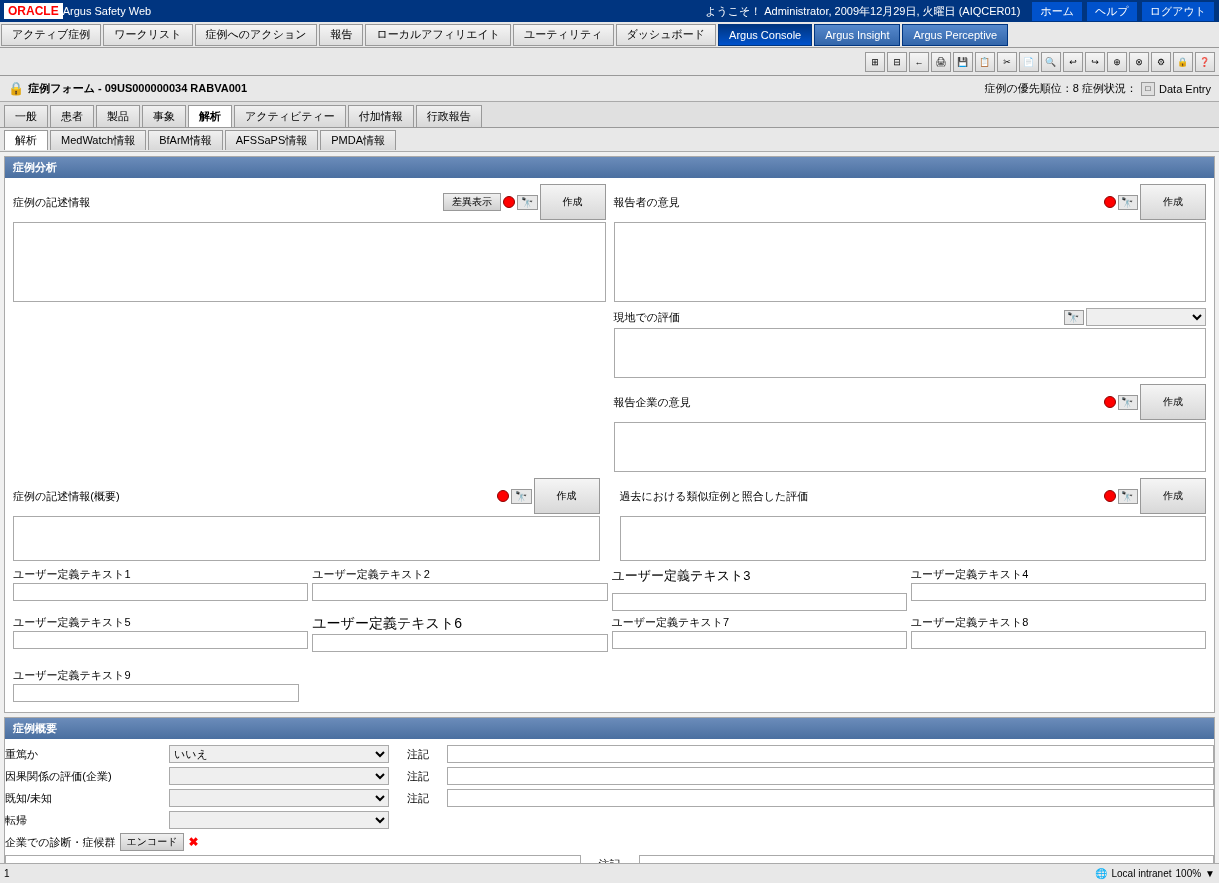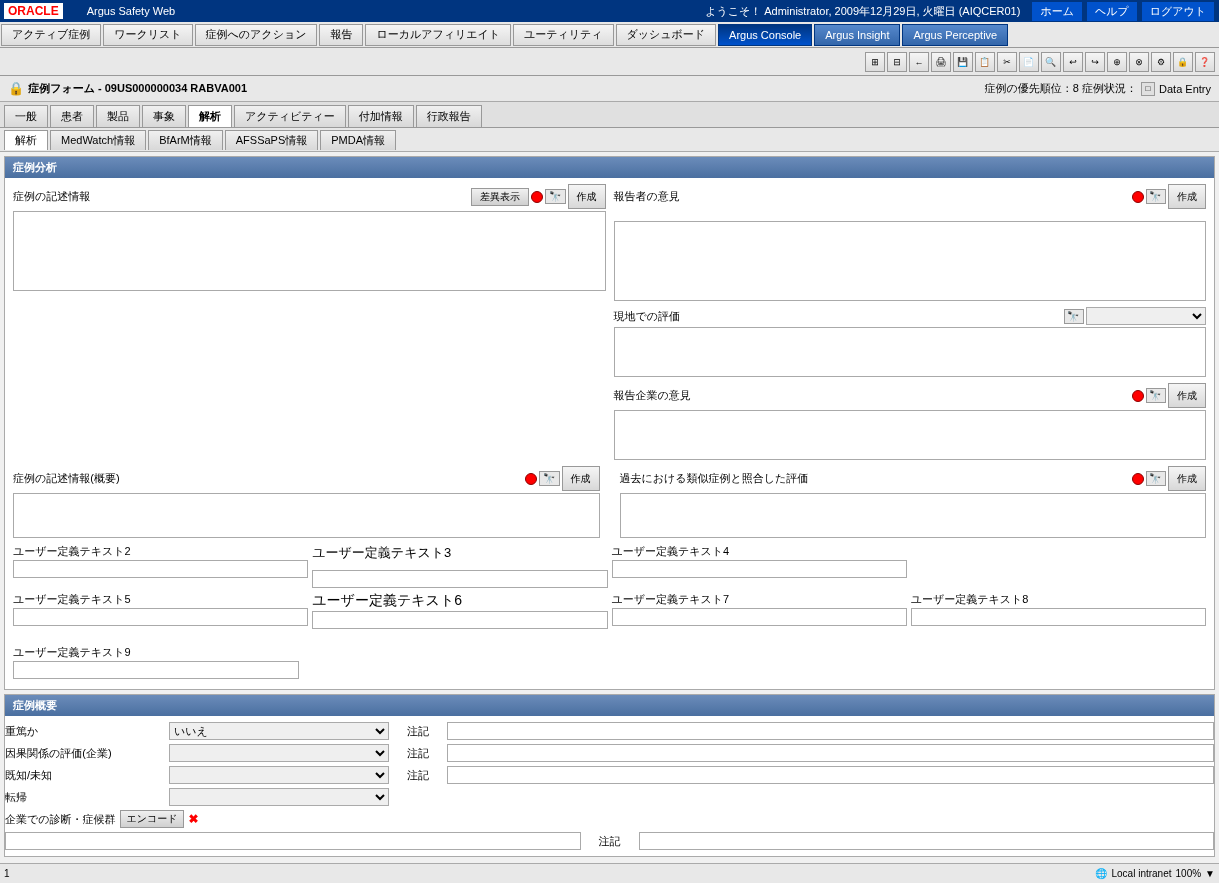--- a/index.html
+++ b/index.html
@@ -1,20 +1,20 @@
 <!DOCTYPE html>
 <html><head>
   <meta charset="utf-8">
   <style>
     * { box-sizing: border-box; margin: 0; padding: 0; }
     body { font-family: Arial, sans-serif; font-size: 11px; background: #d4d0c8; overflow: hidden; }
 
     
     .top-bar { background: #003580; display: flex; align-items: center; justify-content: space-between; padding: 0 4px; height: 22px; }
-    .top-bar-left { display: flex; align-items: center; gap: 24px; }
+    .top-bar-left { display: flex; align-items: center; gap: 0; }
     .oracle-logo { color: #ff0000; font-weight: bold; font-size: 12px; background: white; padding: 1px 4px; }
     .app-title { color: white; font-size: 11px; }
     .top-nav-btn { background: #0052cc; color: white; border: none; padding: 2px 8px; font-size: 11px; cursor: pointer; border-right: 1px solid #003580; }
     .user-info { color: white; font-size: 11px; margin-right: 8px; }
 
     
     .main-nav { background: #e8e8e8; display: flex; align-items: center; height: 26px; border-bottom: 1px solid #999; }
     .nav-btn { background: linear-gradient(to bottom, #f5f5f5, #ddd); border: 1px solid #999; padding: 2px 10px; font-size: 11px; cursor: pointer; height: 22px; margin: 2px 1px; }
     .nav-btn-active { background: linear-gradient(to bottom, #003580, #0052cc); color: white; border-color: #003580; }
 
@@ -37,21 +37,21 @@
     .sub-tab-active { background: white; }
 
     
     .content { background: #f0f0f0; height: calc(883px - 22px - 26px - 28px - 26px - 26px - 24px - 20px); overflow-y: auto; padding: 4px; }
 
     
     .section { background: white; border: 1px solid #aaa; margin-bottom: 4px; }
     .section-header { background: linear-gradient(to bottom, #6b8cba, #4a6fa0); color: white; padding: 3px 8px; font-size: 11px; font-weight: bold; }
 
     
-    .action-btn { background: linear-gradient(to bottom, #f5f5f5, #d8d8d8); border: 1px solid #999; padding: 1px 8px; font-size: 10px; cursor: pointer; height: 25px; white-space: nowrap; }
+    .action-btn { background: linear-gradient(to bottom, #f5f5f5, #d8d8d8); border: 1px solid #999; padding: 1px 22px; font-size: 10px; cursor: pointer; height: 36px; white-space: nowrap; }
     .red-dot { width: 12px; height: 12px; background: red; border-radius: 50%; display: inline-block; border: 1px solid darkred; }
     .binoculars-icon { font-size: 10px; background: #e8e8e8; border: 1px solid #999; padding: 1px 3px; cursor: pointer; }
 
     
     .status-bar { background: #e8e8e8; border-top: 1px solid #aaa; display: flex; align-items: center; justify-content: space-between; height: 20px; padding: 0 4px; font-size: 10px; }
 
     .diff-btn { background: linear-gradient(to bottom, #f0f0f0, #d0d0d0); border: 1px solid #999; padding: 1px 8px; font-size: 10px; cursor: pointer; }
 
     .encode-btn { background: linear-gradient(to bottom, #f0f0f0, #d0d0d0); border: 1px solid #999; padding: 1px 6px; font-size: 10px; cursor: pointer; }
     .delete-btn { color: red; font-weight: bold; font-size: 12px; cursor: pointer; border: none; background: transparent; }
@@ -158,21 +158,21 @@
               <button class="diff-btn">差異表示</button>
               <span class="red-dot"></span>
               <button class="binoculars-icon">🔭</button>
               <button class="action-btn">作成</button>
             </div>
           </div>
           <textarea class="text-area-med" rows="6" style=""></textarea>
         </div>
 
         <div>
-          <div style="display:flex;align-items:center;justify-content:space-between;margin-bottom:12px;">
+          <div style="display:flex;align-items:center;justify-content:space-between;margin-bottom:2px;">
             <span>報告者の意見</span>
             <div style="display:flex;align-items:center;gap:2px;">
               <span class="red-dot"></span>
               <button class="binoculars-icon">🔭</button>
               <button class="action-btn">作成</button>
             </div>
           </div>
           <textarea class="text-area-med" rows="3" style=""></textarea>
         </div>
       </div>
@@ -227,20 +227,24 @@
               <span class="red-dot"></span>
               <button class="binoculars-icon">🔭</button>
               <button class="action-btn">作成</button>
             </div>
           </div>
           <textarea style="width: 100%; height: 45px; border: 1px solid rgb(170, 170, 170); font-size: 11px; resize: none;"></textarea>
         </div>
       </div>
 
       <div style="display:grid;grid-template-columns:1fr 1fr 1fr 1fr;gap:4px;margin-bottom:4px;">
+        <div>
+          <div style="font-size:11px;margin-bottom:1px;">ユーザー定義テキスト1</div>
+          <input type="text" style="width: 100%; height: 18px; border: 1px solid rgb(170, 170, 170); font-size: 11px;">
+        </div>
         <div>
           <div style="font-size:11px;margin-bottom:1px;">ユーザー定義テキスト2</div>
           <input type="text" style="width: 100%; height: 18px; border: 1px solid rgb(170, 170, 170); font-size: 11px;">
         </div>
         <div>
           <div style="font-size:13px;margin-bottom:8px;">ユーザー定義テキスト3</div>
           <input type="text" style="width: 100%; height: 18px; border: 1px solid rgb(170, 170, 170); font-size: 11px;">
         </div>
         <div>
           <div style="font-size:11px;margin-bottom:1px;">ユーザー定義テキスト4</div>

